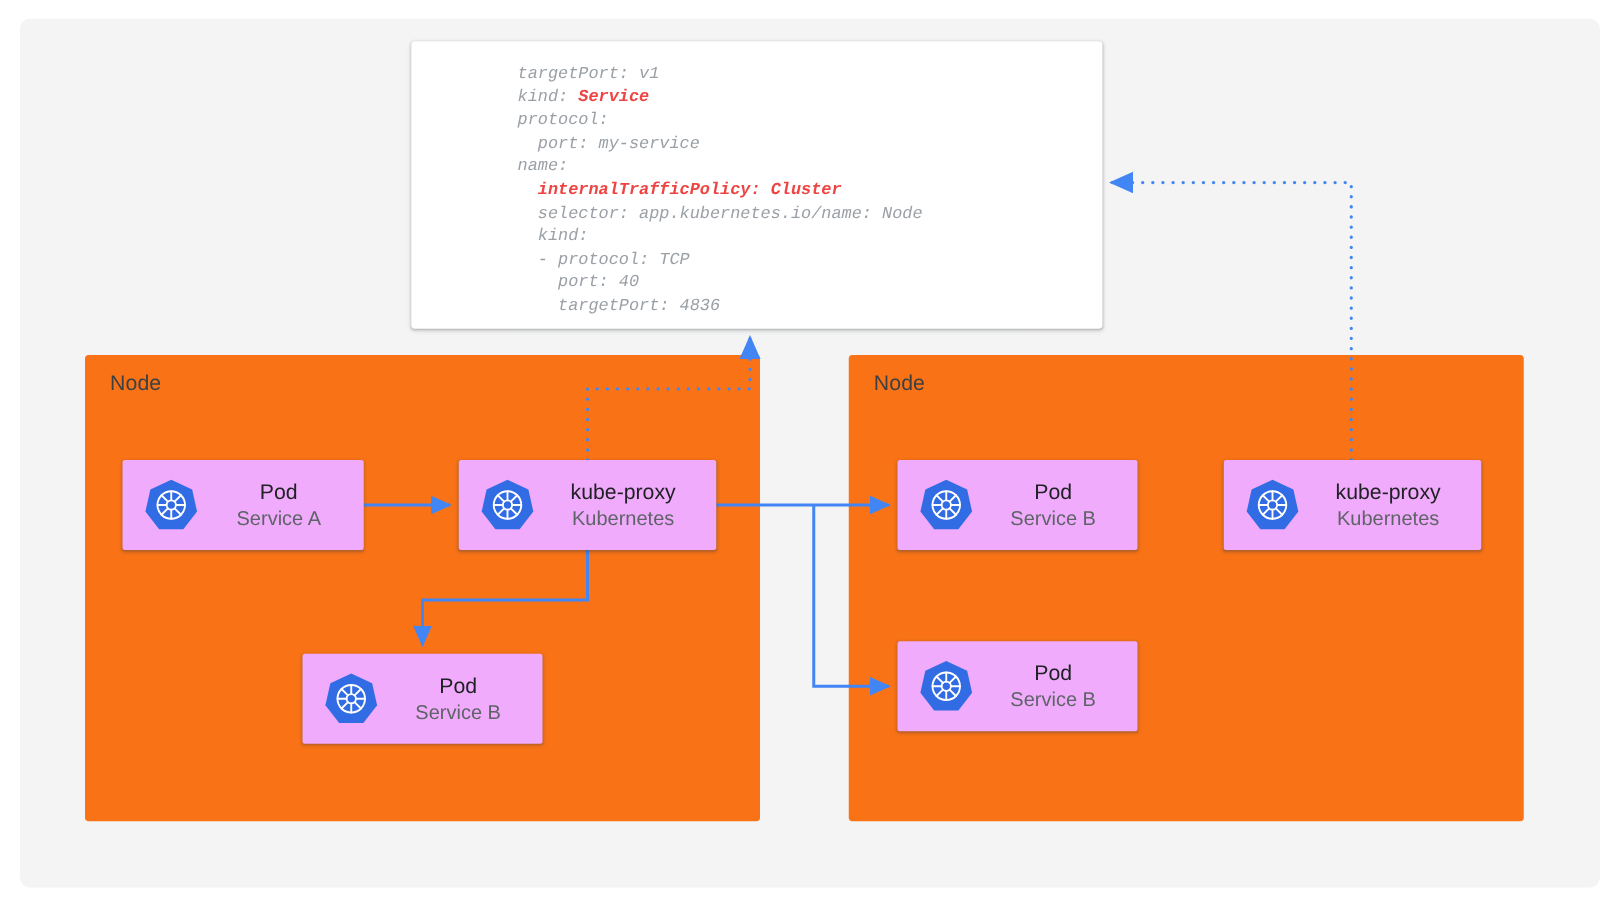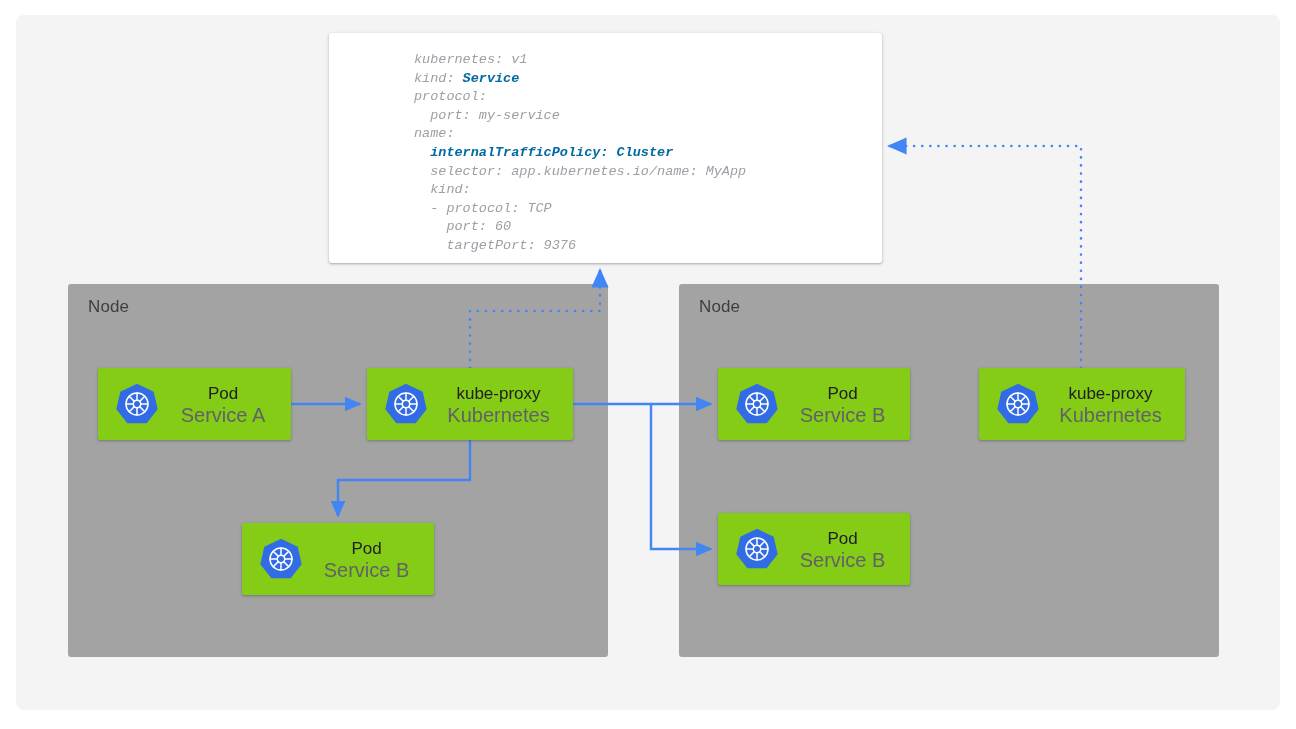--- a/index.html
+++ b/index.html
@@ -29,38 +29,38 @@
   #wires {
     position: absolute;
     left: 0; top: 0;
     width: 1296px;
     height: 729px;
     pointer-events: none;
   }
   
   .node-box {
     position: absolute;
-    background: #a3a3a3;
+    background: #f97316;
     border-radius: 3px;
   }
   #node-left  { left: 68px;  top: 284px; width: 540px; height: 373px; }
   #node-right { left: 679px; top: 284px; width: 540px; height: 373px; }
   .node-label {
     position: absolute;
     left: 20px;
     top: 13px;
     font-size: 17px;
     color: #3c4043;
     letter-spacing: .1px;
     white-space: nowrap;
   }
   
   .card {
     position: absolute;
-    background: #84cc16;
+    background: #f0abfc;
     border-radius: 2px;
     box-shadow: 0 1px 2px rgba(60,64,67,.30), 0 1px 3px 1px rgba(60,64,67,.10);
     display: flex;
     align-items: center;
     box-sizing: border-box;
   }
   .card .k8s-ico {
     flex: 0 0 auto;
     width: 44px;
     height: 44px;
@@ -74,21 +74,21 @@
     justify-content: center;
     padding: 0 8px 0 4px;
   }
   .card-title {
     font-size: 17px;
     color: #202124;
     line-height: 22px;
     white-space: nowrap;
   }
   .card-sub {
-    font-size: 20px;
+    font-size: 16px;
     color: #5f6368;
     line-height: 21px;
     white-space: nowrap;
   }
   
   #card-pod-a          { left: 98px;  top: 368px; width: 193px; height: 72px; }
   #card-kube-proxy-l   { left: 367px; top: 368px; width: 206px; height: 72px; }
   #card-pod-b-left     { left: 242px; top: 523px; width: 192px; height: 72px; }
   #card-pod-b-top      { left: 718px; top: 368px; width: 192px; height: 72px; }
   #card-pod-b-bottom   { left: 718px; top: 513px; width: 192px; height: 72px; }
@@ -111,21 +111,21 @@
     top: 18px;
     font-family: "Liberation Mono", "DejaVu Sans Mono", monospace;
     font-size: 13.5px;
     line-height: 18.6px;
     font-style: italic;
     color: #9aa0a6;
     white-space: pre;
   }
   #yaml-code .b {
     font-weight: bold;
-    color: #0369a1;
+    color: #ef4444;
   }
 </style>
 </head>
 <body>
 
 <div id="stage">
 
   <div id="canvas"></div>
 
   <div class="node-box" id="node-left">
@@ -156,31 +156,31 @@
     <path d="M 573 404 L 711 404" fill="none" stroke="#4285f4" stroke-width="2.4" marker-end="url(#arrow-r)"></path>
 
     <path d="M 651 404 L 651 549 L 711 549" fill="none" stroke="#4285f4" stroke-width="2.4" marker-end="url(#arrow-r)"></path>
 
     <path d="M 470 368 L 470 311 L 600 311 L 600 270" fill="none" stroke="#4285f4" stroke-width="2.6" stroke-linecap="round" stroke-dasharray="0.1 8" marker-end="url(#arrow-dot)"></path>
 
     <path d="M 1081 368 L 1081 146 L 889 146" fill="none" stroke="#4285f4" stroke-width="2.6" stroke-linecap="round" stroke-dasharray="0.1 8" marker-end="url(#arrow-dot)"></path>
   </svg>
 
   <div id="yaml-panel">
-    <div id="yaml-code"><span>kubernetes: v1</span>
+    <div id="yaml-code"><span>targetPort: v1</span>
 <span>kind: <span class="b">Service</span></span>
 <span>protocol:</span>
 <span>  port: my-service</span>
 <span>name:</span>
 <span><span class="b">  internalTrafficPolicy: Cluster</span></span>
-<span>  selector: app.kubernetes.io/name: MyApp</span>
+<span>  selector: app.kubernetes.io/name: Node</span>
 <span>  kind:</span>
 <span>  - protocol: TCP</span>
-<span>    port: 60</span>
-<span>    targetPort: 9376</span></div>
+<span>    port: 40</span>
+<span>    targetPort: 4836</span></div>
   </div>
 
   <div class="card" id="card-pod-a">
     <span class="k8s-ico">
       <svg viewBox="0 0 100 100" width="44" height="44">
         <polygon points="50,4 88,22 97,62 72,94 28,94 3,62 12,22" fill="#326ce5"></polygon>
         <g fill="none" stroke="#ffffff" stroke-width="3.4" stroke-linecap="round">
           <circle cx="50" cy="50" r="25"></circle>
           <circle cx="50" cy="50" r="8.5"></circle>
           <line x1="50" y1="25" x2="50" y2="41.5"></line>

